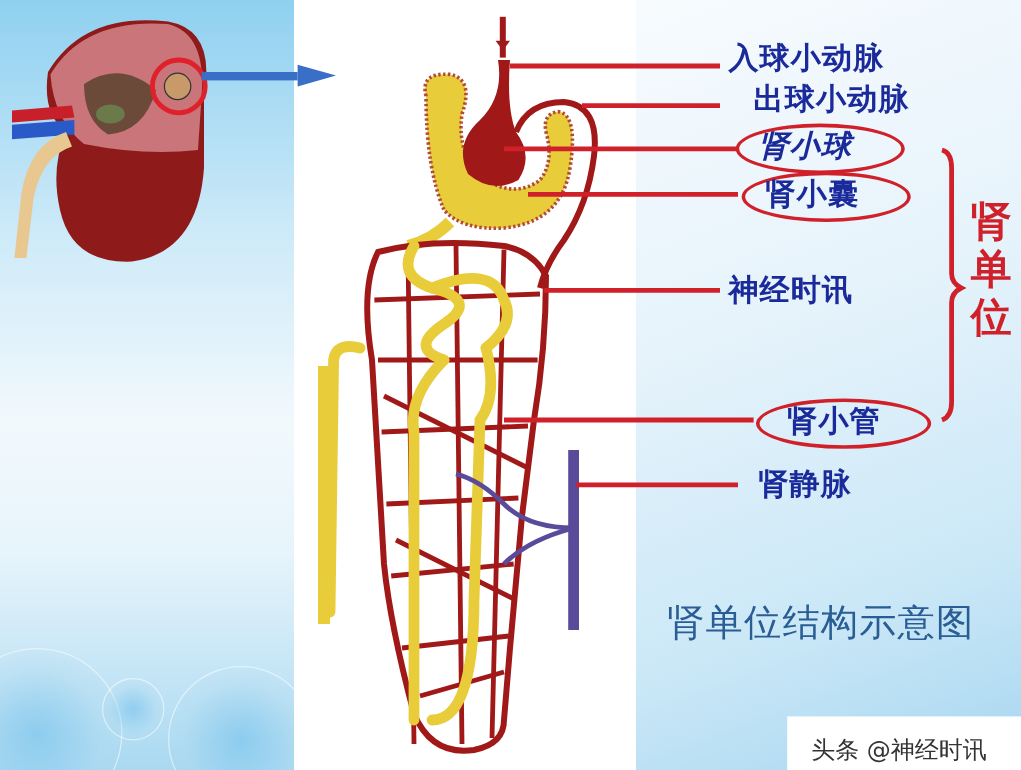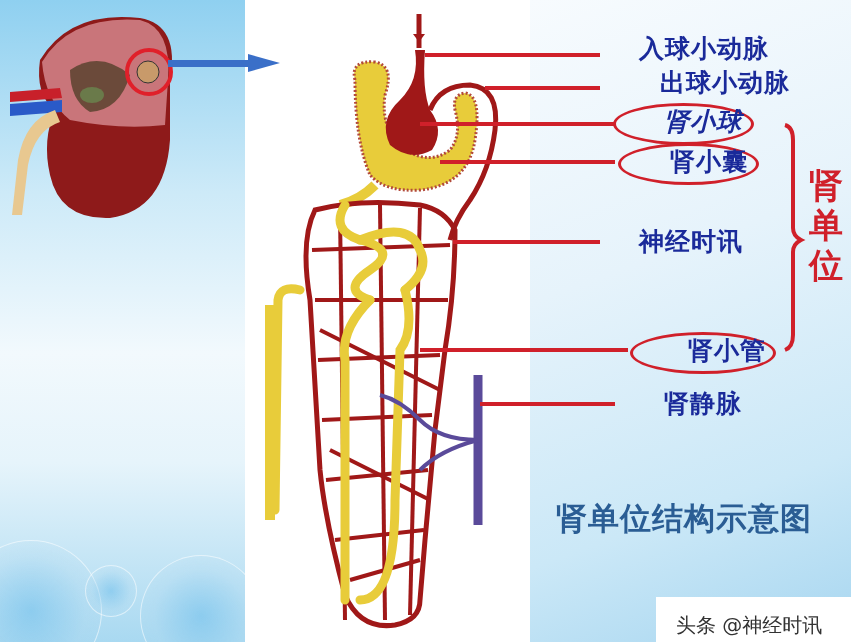--- a/index.html
+++ b/index.html
@@ -5,24 +5,24 @@
   html,body{margin:0;padding:0;}
   body{width:851px;height:642px;overflow:hidden;position:relative;
     font-family:"DejaVu Sans",sans-serif;
     background:linear-gradient(180deg,#8fd0f0 0%,#cdeaf8 30%,#f2f9fd 55%,#e6f4fb 72%,#a9d9f1 100%);}
   .bg-right{position:absolute;left:530px;top:0;width:321px;height:642px;
     background:linear-gradient(160deg,#f7fbfe 0%,#e6f3fb 40%,#cbe8f7 75%,#a7d6f0 100%);}
   .bubble{position:absolute;border-radius:50%;border:1px solid rgba(255,255,255,.55);
     background:radial-gradient(circle,rgba(110,190,235,.55) 0%,rgba(170,215,240,.25) 55%,rgba(255,255,255,0) 75%);}
   .panel{position:absolute;left:245px;top:0;width:285px;height:642px;background:#fff;}
   svg{position:absolute;left:0;top:0;}
-  .lbl{position:absolute;color:#1a2a9a;font-size:25px;font-weight:bold;letter-spacing:1px;white-space:nowrap;line-height:1;margin-left:32px;}
+  .lbl{position:absolute;color:#1a2a9a;font-size:25px;font-weight:bold;letter-spacing:1px;white-space:nowrap;line-height:1;}
   .oval{position:absolute;border:3px solid #d0202a;border-radius:50%;}
   .vert{position:absolute;left:808px;top:165px;width:36px;color:#d0202a;font-size:34px;font-weight:bold;line-height:40px;text-align:center;}
-  .title{position:absolute;left:556px;top:498px;color:#2a5d94;font-size:31px;font-weight:bold;letter-spacing:1px;white-space:nowrap;}
+  .title{position:absolute;left:556px;top:498px;color:#2a5d94;font-size:31px;font-weight:normal;letter-spacing:1px;white-space:nowrap;}
   .wm{position:absolute;left:656px;top:585px;width:195px;height:57px;background:#fff;margin-top:12px;}
   .wm span{position:absolute;left:20px;top:15px;font-size:20px;color:#333;white-space:nowrap;}
 </style>
 </head>
 <body>
 
 <div class="bg-right"></div>
 <div class="bubble" style="left:-40px;top:540px;width:140px;height:140px;"></div>
 <div class="bubble" style="left:85px;top:565px;width:50px;height:50px;"></div>
 <div class="bubble" style="left:140px;top:555px;width:120px;height:120px;"></div>

